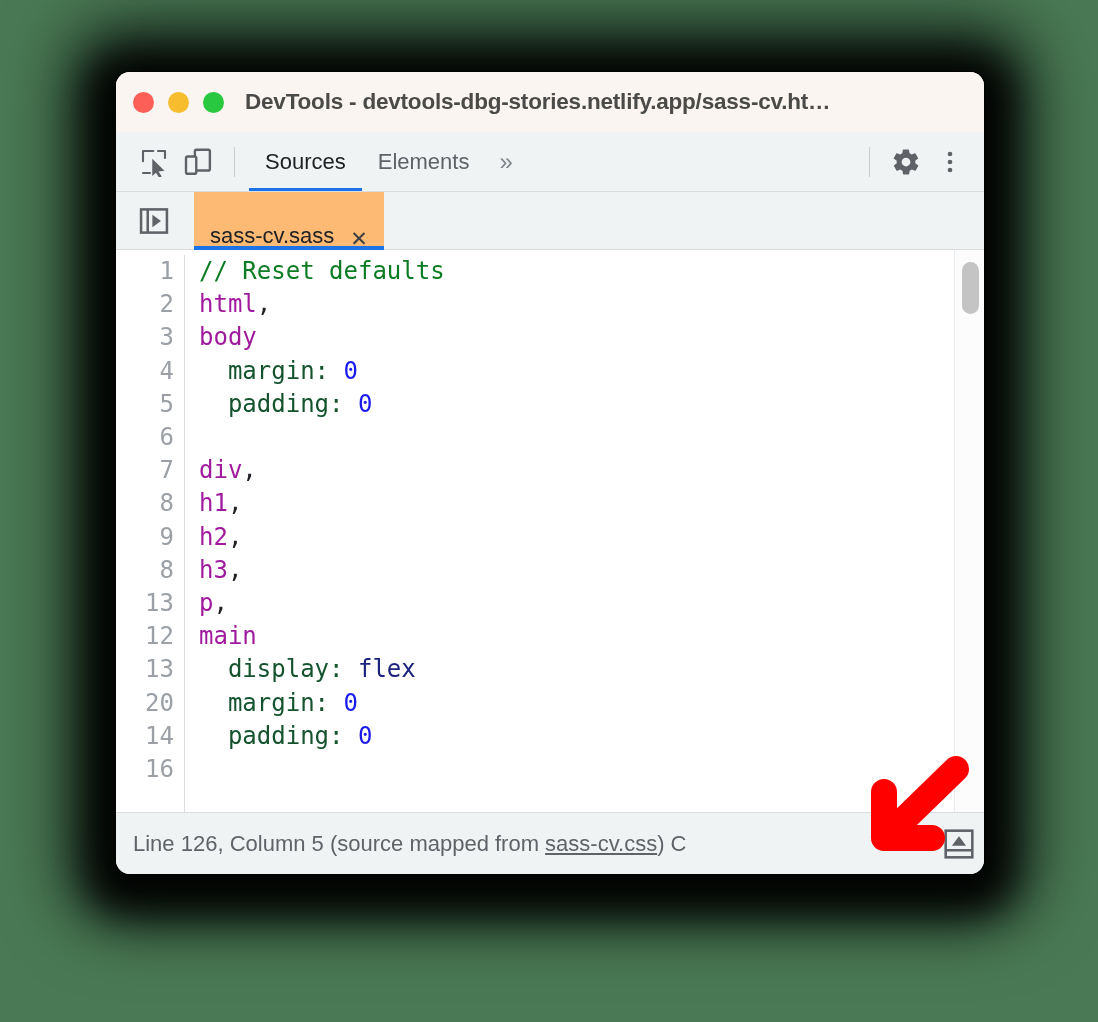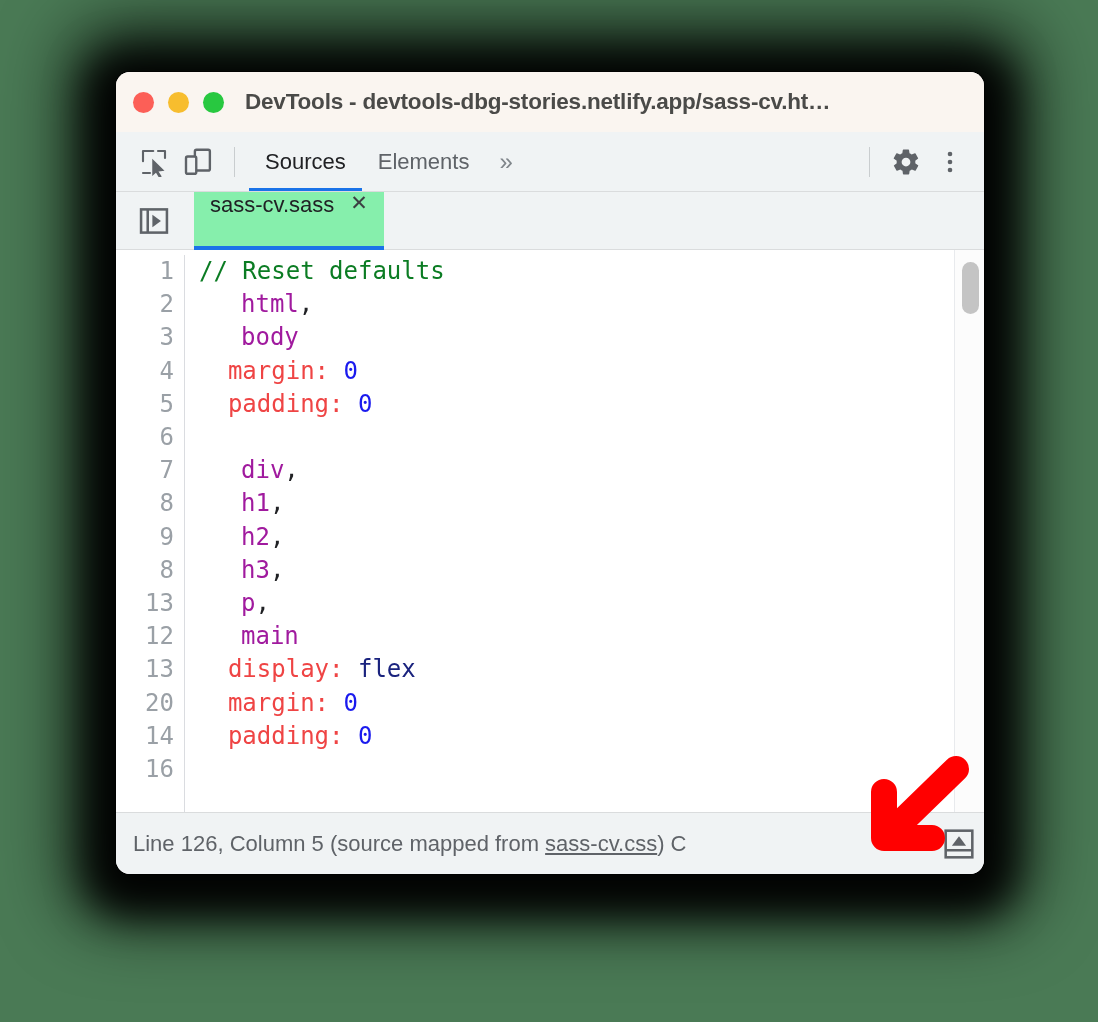--- a/index.html
+++ b/index.html
@@ -155,25 +155,25 @@
     height: 44px;
     display: flex;
     align-items: center;
     justify-content: center;
     cursor: pointer;
     margin-right: 18px;
   }
   #file-tab {
     height: 57px;
     display: flex;
-    align-items: flex-start;
+    align-items: flex-end;
     padding: 0 16px;
     cursor: pointer;
     position: relative;
-    background: #86efac;
+    background: #fdba74;
   }
   #file-tab::after {
     content: "";
     position: absolute;
     left: 0; right: 0; bottom: -1px;
     height: 4px;
     background: #1a73e8;
   }
   #file-tab-name {
     font-size: 22px;
@@ -225,22 +225,22 @@
     flex: 1 1 auto;
     padding-left: 14px;
     font-family: "DejaVu Sans Mono", monospace;
     font-size: 24px;
     line-height: 33.2px;
     color: #202124;
     white-space: pre;
     overflow: hidden;
   }
   .tok-comment  { color: #0b7c23; margin-top: 19px; }
-  .tok-selector { color: #a01a9e; margin-left: 42px; }
-  .tok-prop     { color: #ef4444; }
+  .tok-selector { color: #a01a9e; }
+  .tok-prop     { color: #14532d; }
   .tok-number   { color: #1a1aee; }
   .tok-value    { color: #1a237e; }
   .tok-plain    { color: #202124; }
 
   
   #editor-scrollbar {
     position: absolute;
     top: 0;
     right: 0;
     width: 30px;

